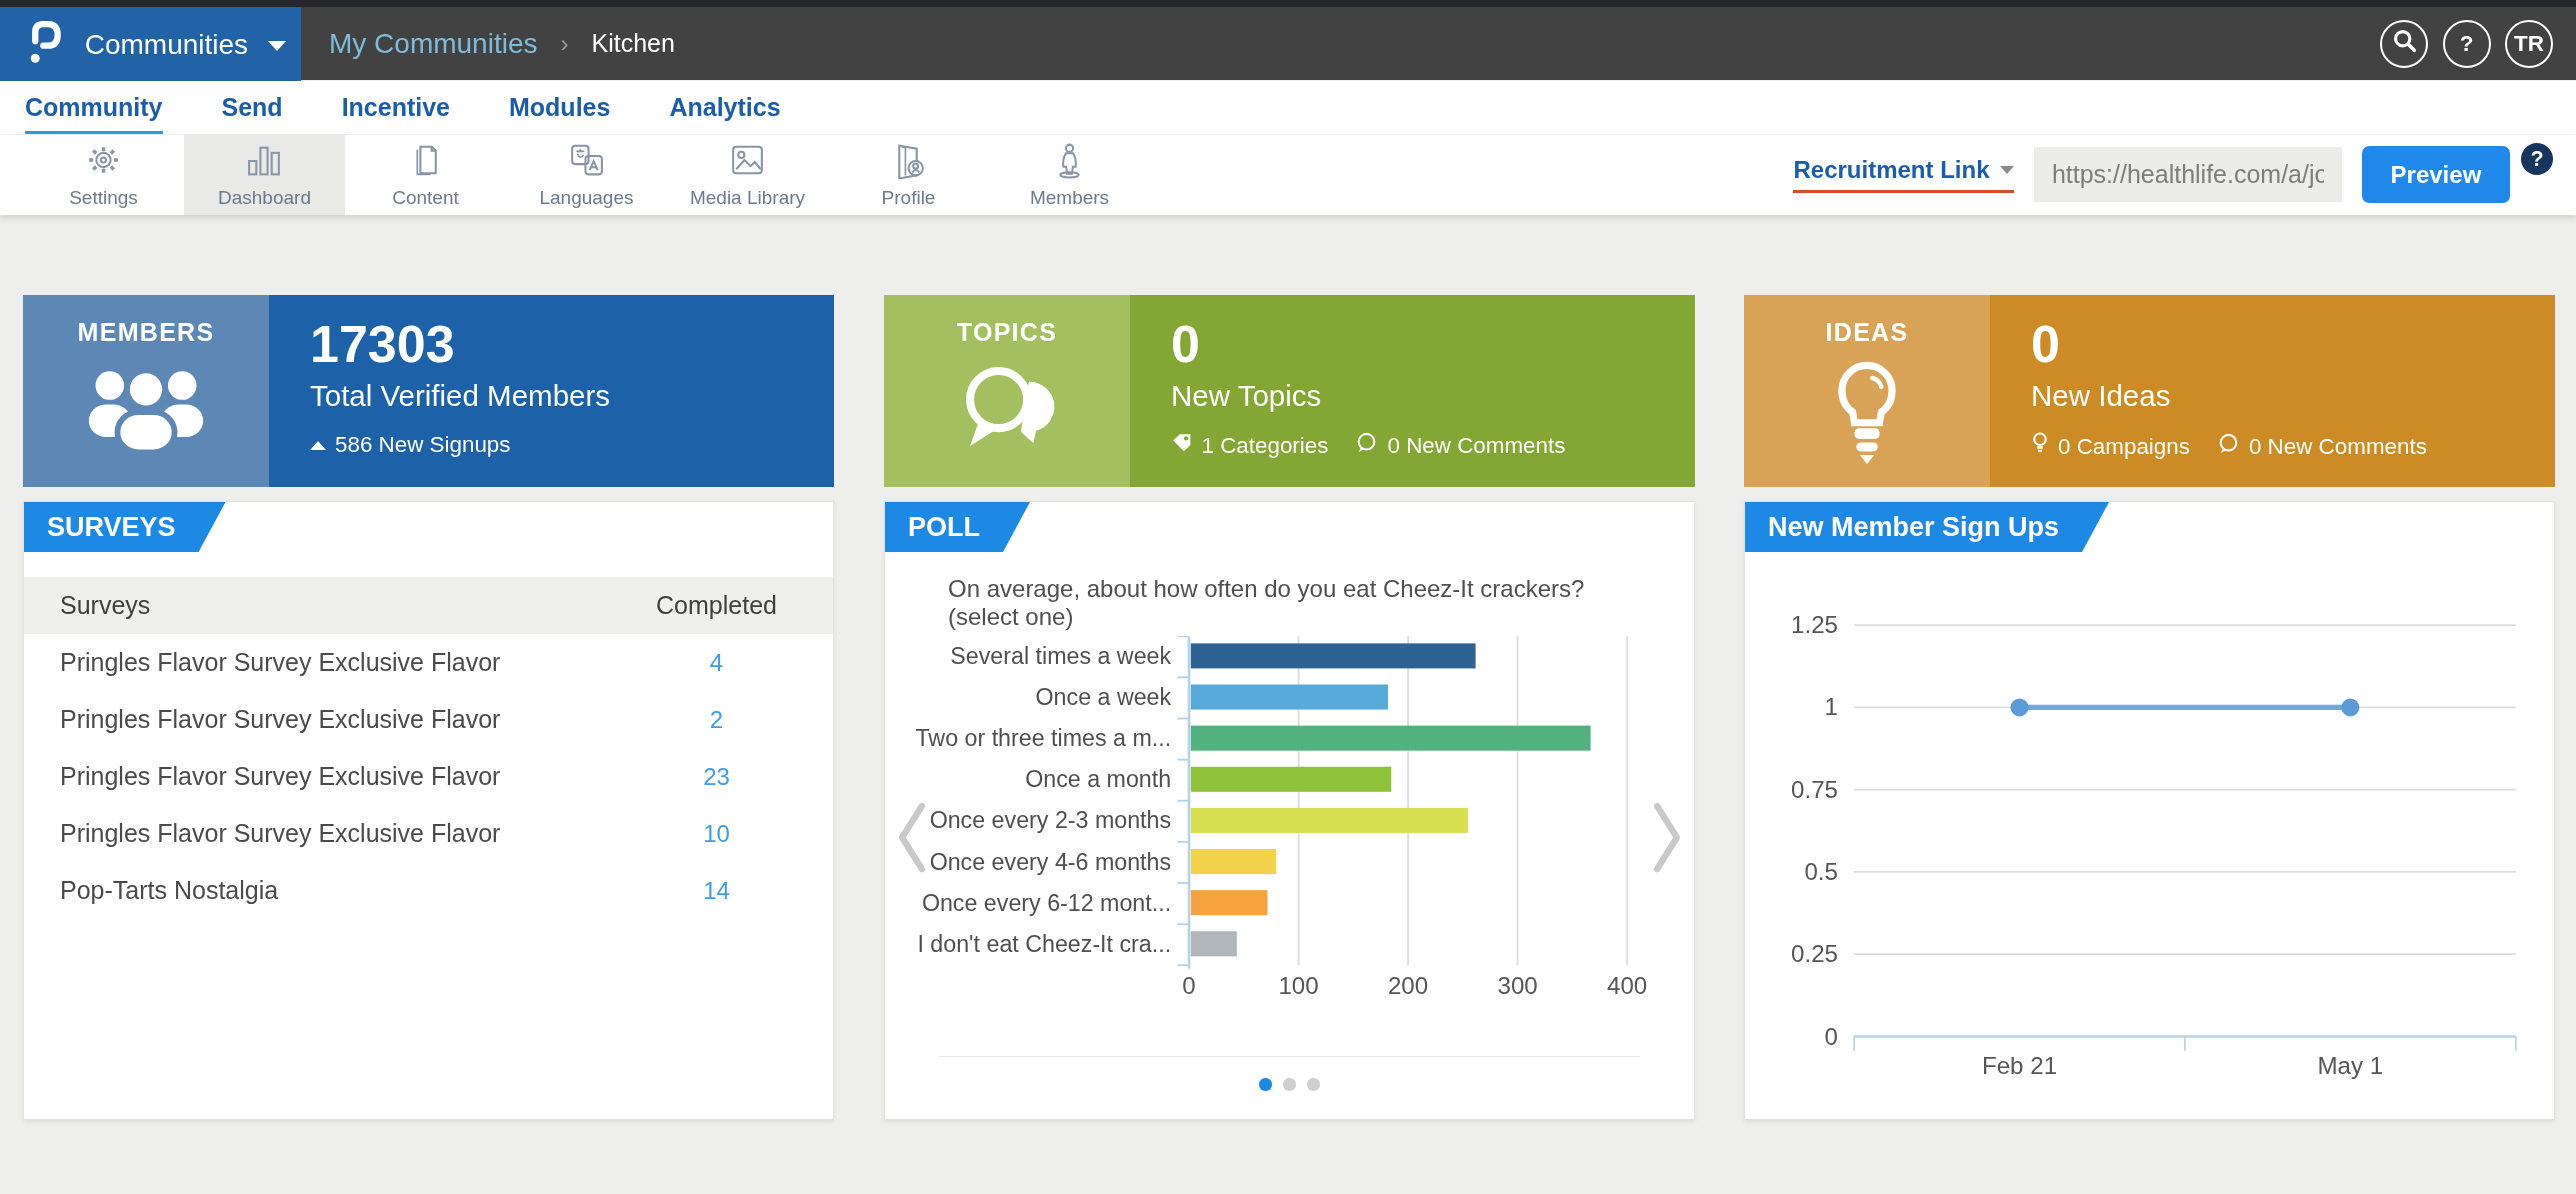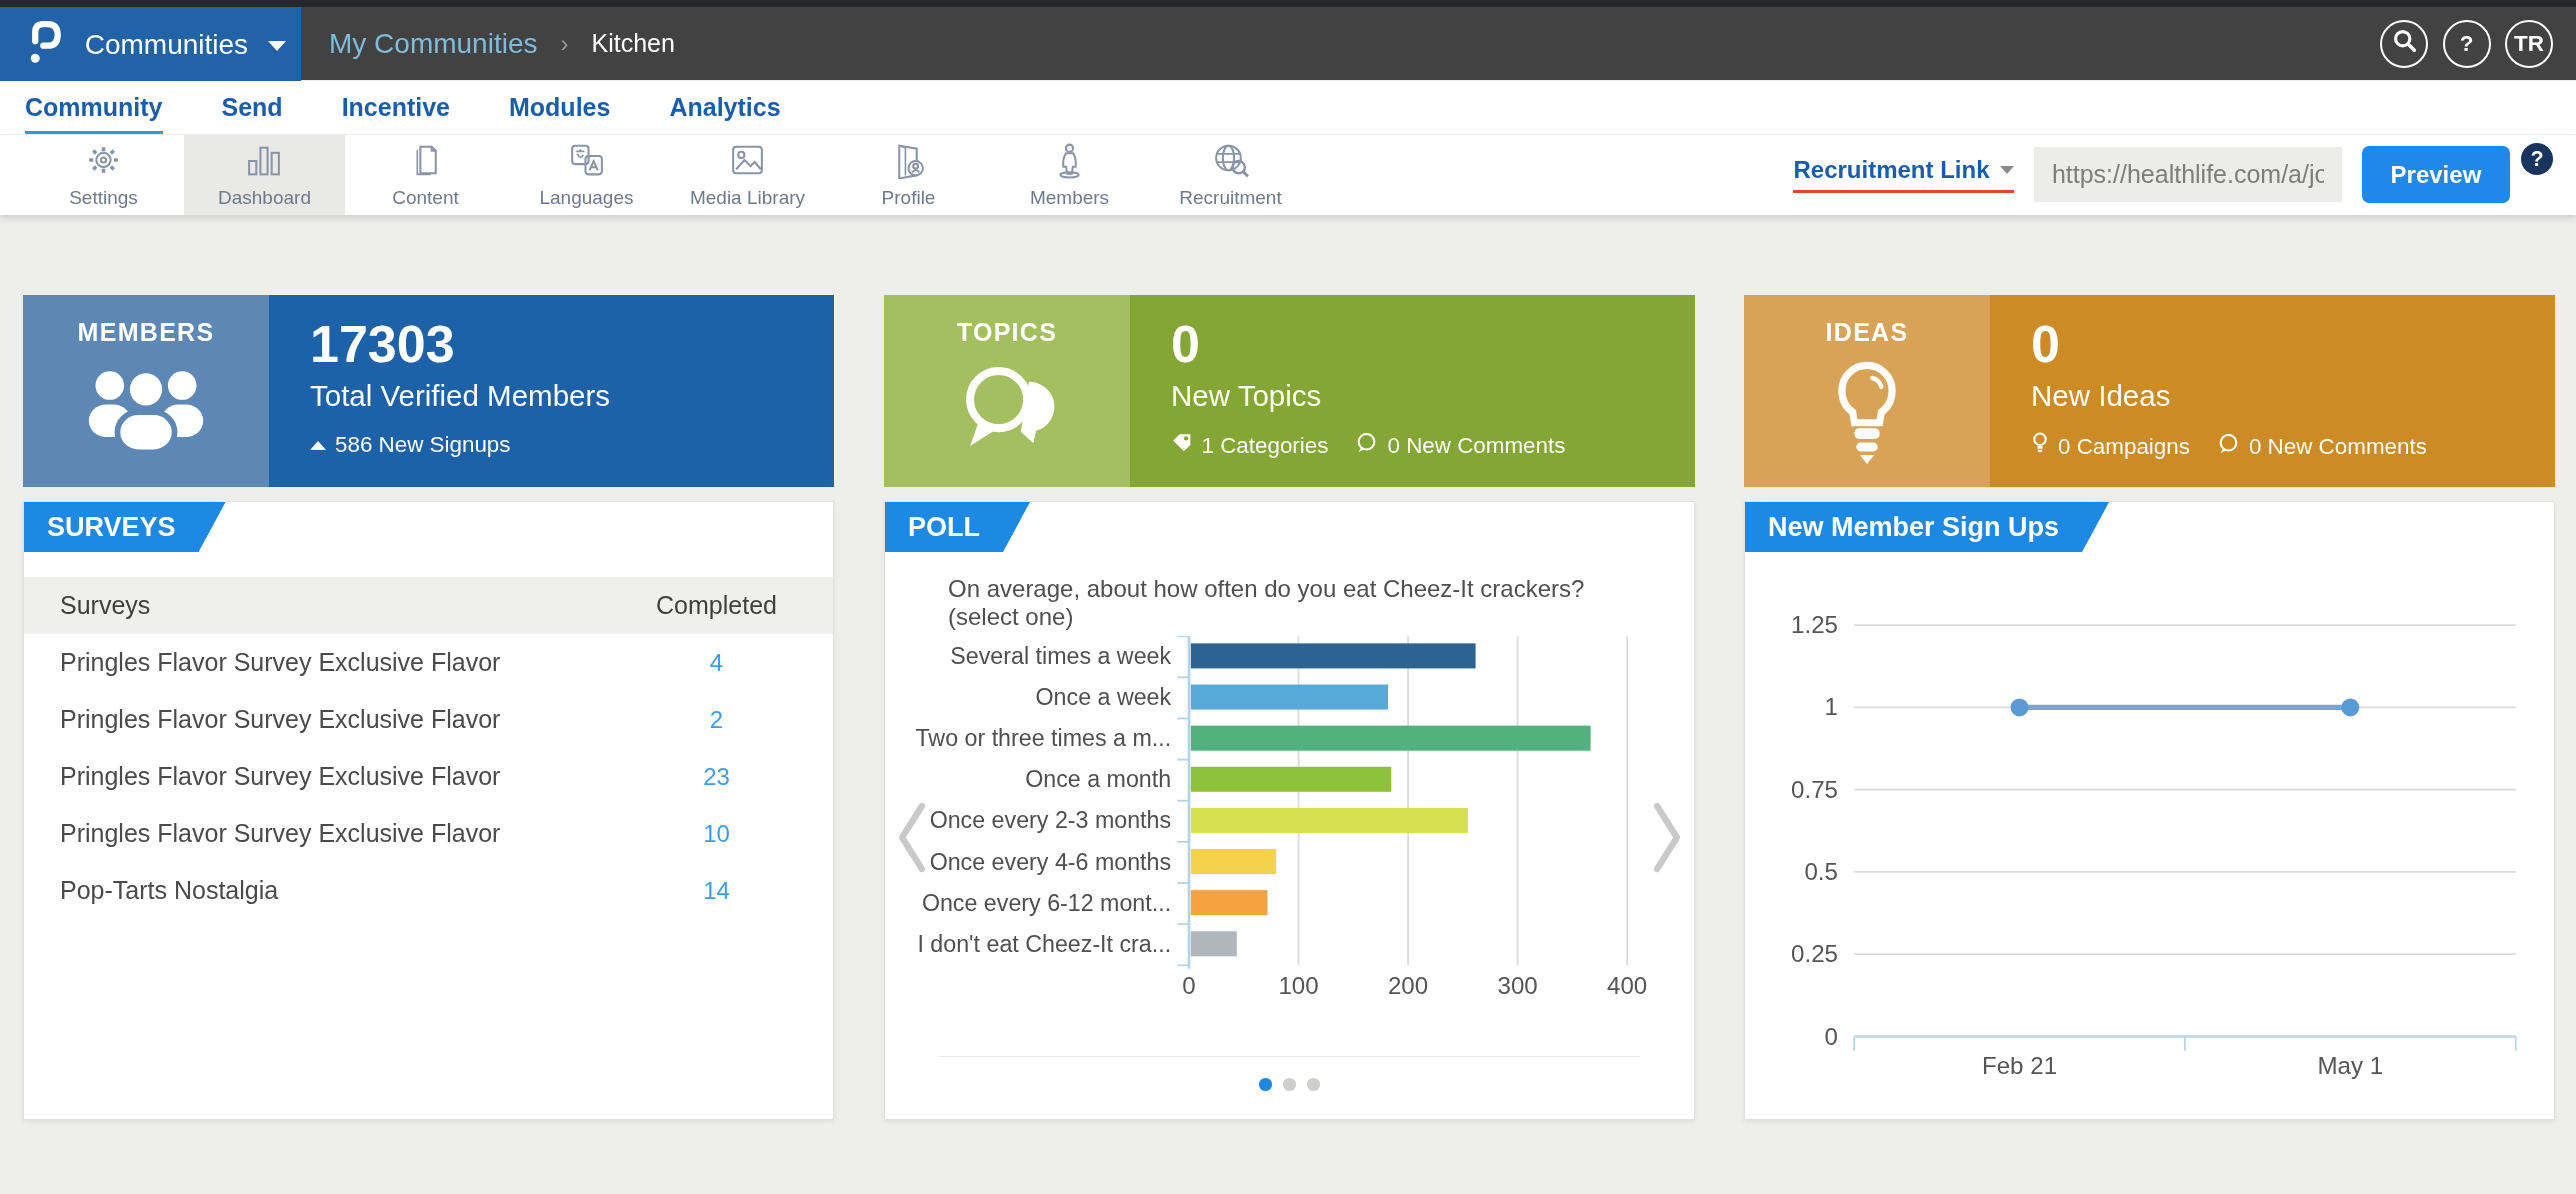--- a/index.html
+++ b/index.html
@@ -199,32 +199,20 @@
   </div>
   <div class="tool-item">
     <span>
       <svg width="41" height="38" viewBox="0 0 40 36">
         <circle cx="20" cy="6.5" r="3.5"></circle>
         <path d="M16.5 11.5 q-3.5 6-2.5 13 h2.7 l1 7 h4.6 l1-7 h2.7 q1-7-2.5-13 z"></path>
         <ellipse cx="20" cy="32.5" rx="9" ry="2.6"></ellipse>
       </svg>
     </span>
     <span class="tool-label">Members</span>
-  </div>
-  <div class="tool-item">
-    <span>
-      <svg width="41" height="38" viewBox="0 0 40 36">
-        <circle cx="18" cy="16" r="12"></circle>
-          <ellipse cx="18" cy="16" rx="5.5" ry="12"></ellipse>
-        <path d="M6.5 12 h23 M6.5 20 h23" stroke-width="1.7"></path>
-        <circle cx="28" cy="25" r="6" stroke-width="2.4"></circle>
-          <line x1="32.5" y1="29.5" x2="37" y2="34" stroke-width="3"></line>
-      </svg>
-    </span>
-    <span class="tool-label">Recruitment</span>
   </div>
 </div>
 <div class="toolbar-right">
   <div class="recruit-link">
     <span>Recruitment Link</span>
     <span class="caret-down-sm"></span>
   </div>
   <input class="url-input" readonly="" value="https://healthlife.com/a/join.do" style="">
   <button class="preview-btn">Preview</button>
   <div class="help-badge">?</div>

